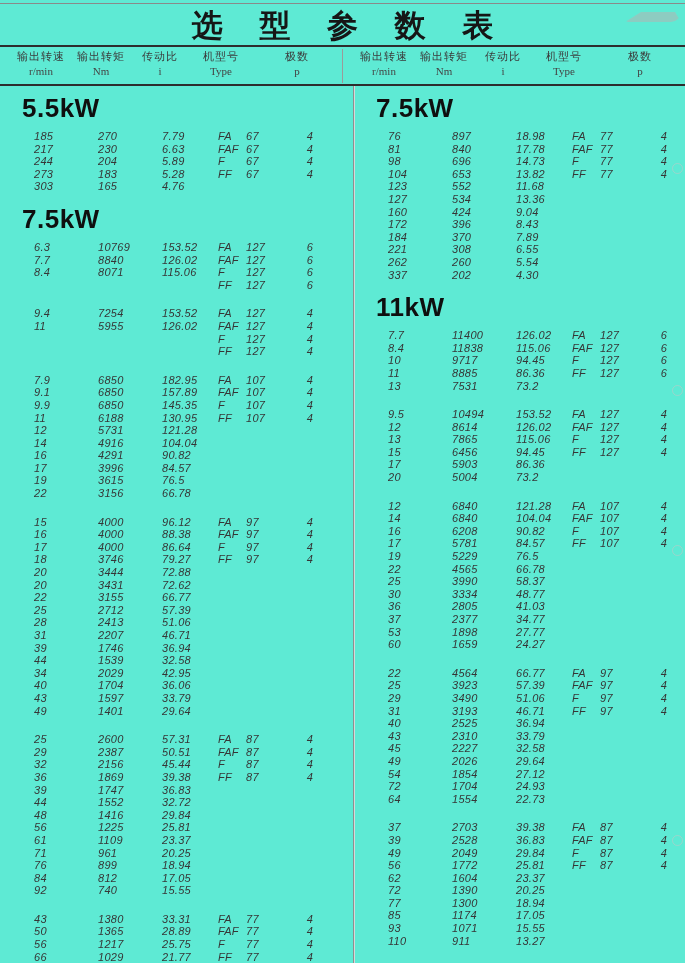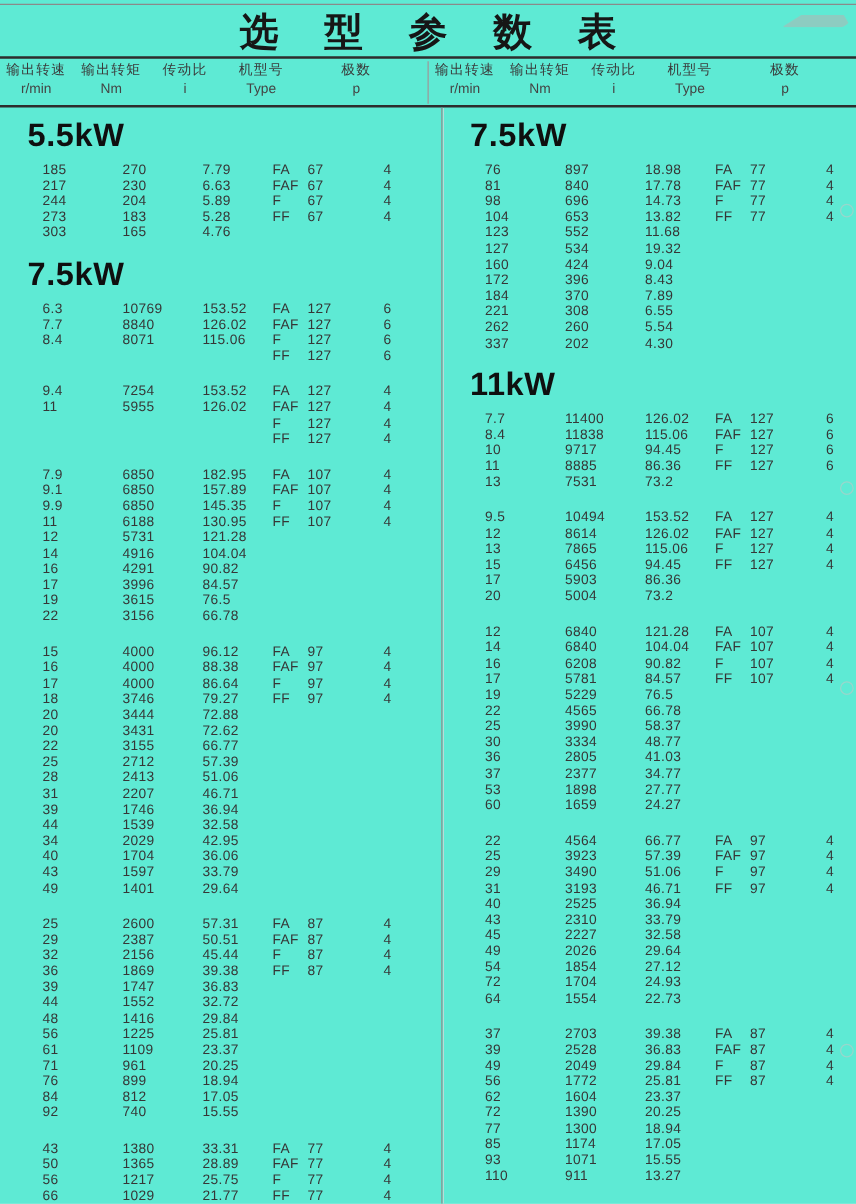--- a/index.html
+++ b/index.html
@@ -14,37 +14,37 @@
   }
   .top-rule{position:absolute;top:3px;left:0;right:0;height:1px;background:#8a8a8a;}
   .page-title{
     position:absolute;top:5px;left:0;width:100%;margin:0;
     text-align:center;font-size:31px;font-weight:bold;color:#161616;
     letter-spacing:14px;text-indent:14px;white-space:nowrap;
   }
   .title-rule{position:absolute;top:45px;left:0;right:0;height:2px;background:#2d2d2d;}
   .header-row{position:absolute;top:49px;left:0;right:0;height:34px;display:flex;}
   .header-group{
-    width:342px;box-sizing:border-box;
-    display:grid;grid-template-columns:58px 62px 56px 66px 86px;
+    width:342px;box-sizing:border-box;padding-left:12px;
+    display:grid;grid-template-columns:58px 62px 56px 66px 86px;font-family:Liberation Serif, serif;
   }
   .header-group.right{border-left:1px solid #9a9a9a;width:343px;}
   .hcell{text-align:center;font-size:11px;line-height:15px;color:#3a3a3a;}
   .hcell .zh{display:block;letter-spacing:1px;}
   .hcell .unit{display:block;font-size:11px;color:#444;}
   .header-rule{position:absolute;top:84px;left:0;right:0;height:2px;background:#2d2d2d;}
   .content{position:absolute;top:86px;left:0;right:0;bottom:0;display:flex;gap:13px;}
   .col{width:342px;box-sizing:border-box;padding-top:2px;}
   .col.right{border-left:1px solid #8f8f8f;width:343px;box-shadow:inset 1px 0 0 #d8d8d8;}
   .sec-title{
     font-size:26px;font-weight:bold;color:#0f0f0f;
     margin:6px 0 8px 22px;letter-spacing:0.5px;line-height:28px;
   }
   .sec-title + .block{margin-top:2px;}
-  .block{margin:16px 0 12px 0;}
+  .block{margin:16px 0 12px 0;font-style:italic;}
   .row{
     display:grid;grid-template-columns:64px 64px 56px 28px 34px 60px;
     padding-left:34px;font-size:11px;line-height:12.6px;
     color:#363636;letter-spacing:0.3px;
   }
   .row .c5{text-align:center;}
   .page-curl{
     position:absolute;top:0;right:4px;width:34px;height:12px;
     border-bottom:10px solid #b5b5b3;border-left:16px solid transparent;
     border-right:6px solid transparent;opacity:0.55;border-radius:0 0 10px 4px;
@@ -617,21 +617,21 @@
             <span class="c0">123</span>
             <span class="c1">552</span>
             <span class="c2">11.68</span>
             <span class="c3"></span>
             <span class="c4"></span>
             <span class="c5"></span>
           </div>
           <div class="row">
             <span class="c0">127</span>
             <span class="c1">534</span>
-            <span class="c2">19.32</span>
+            <span class="c2">13.36</span>
             <span class="c3"></span>
             <span class="c4"></span>
             <span class="c5"></span>
           </div>
           <div class="row">
             <span class="c0">160</span>
             <span class="c1">424</span>
             <span class="c2">9.04</span>
             <span class="c3"></span>
             <span class="c4"></span>

